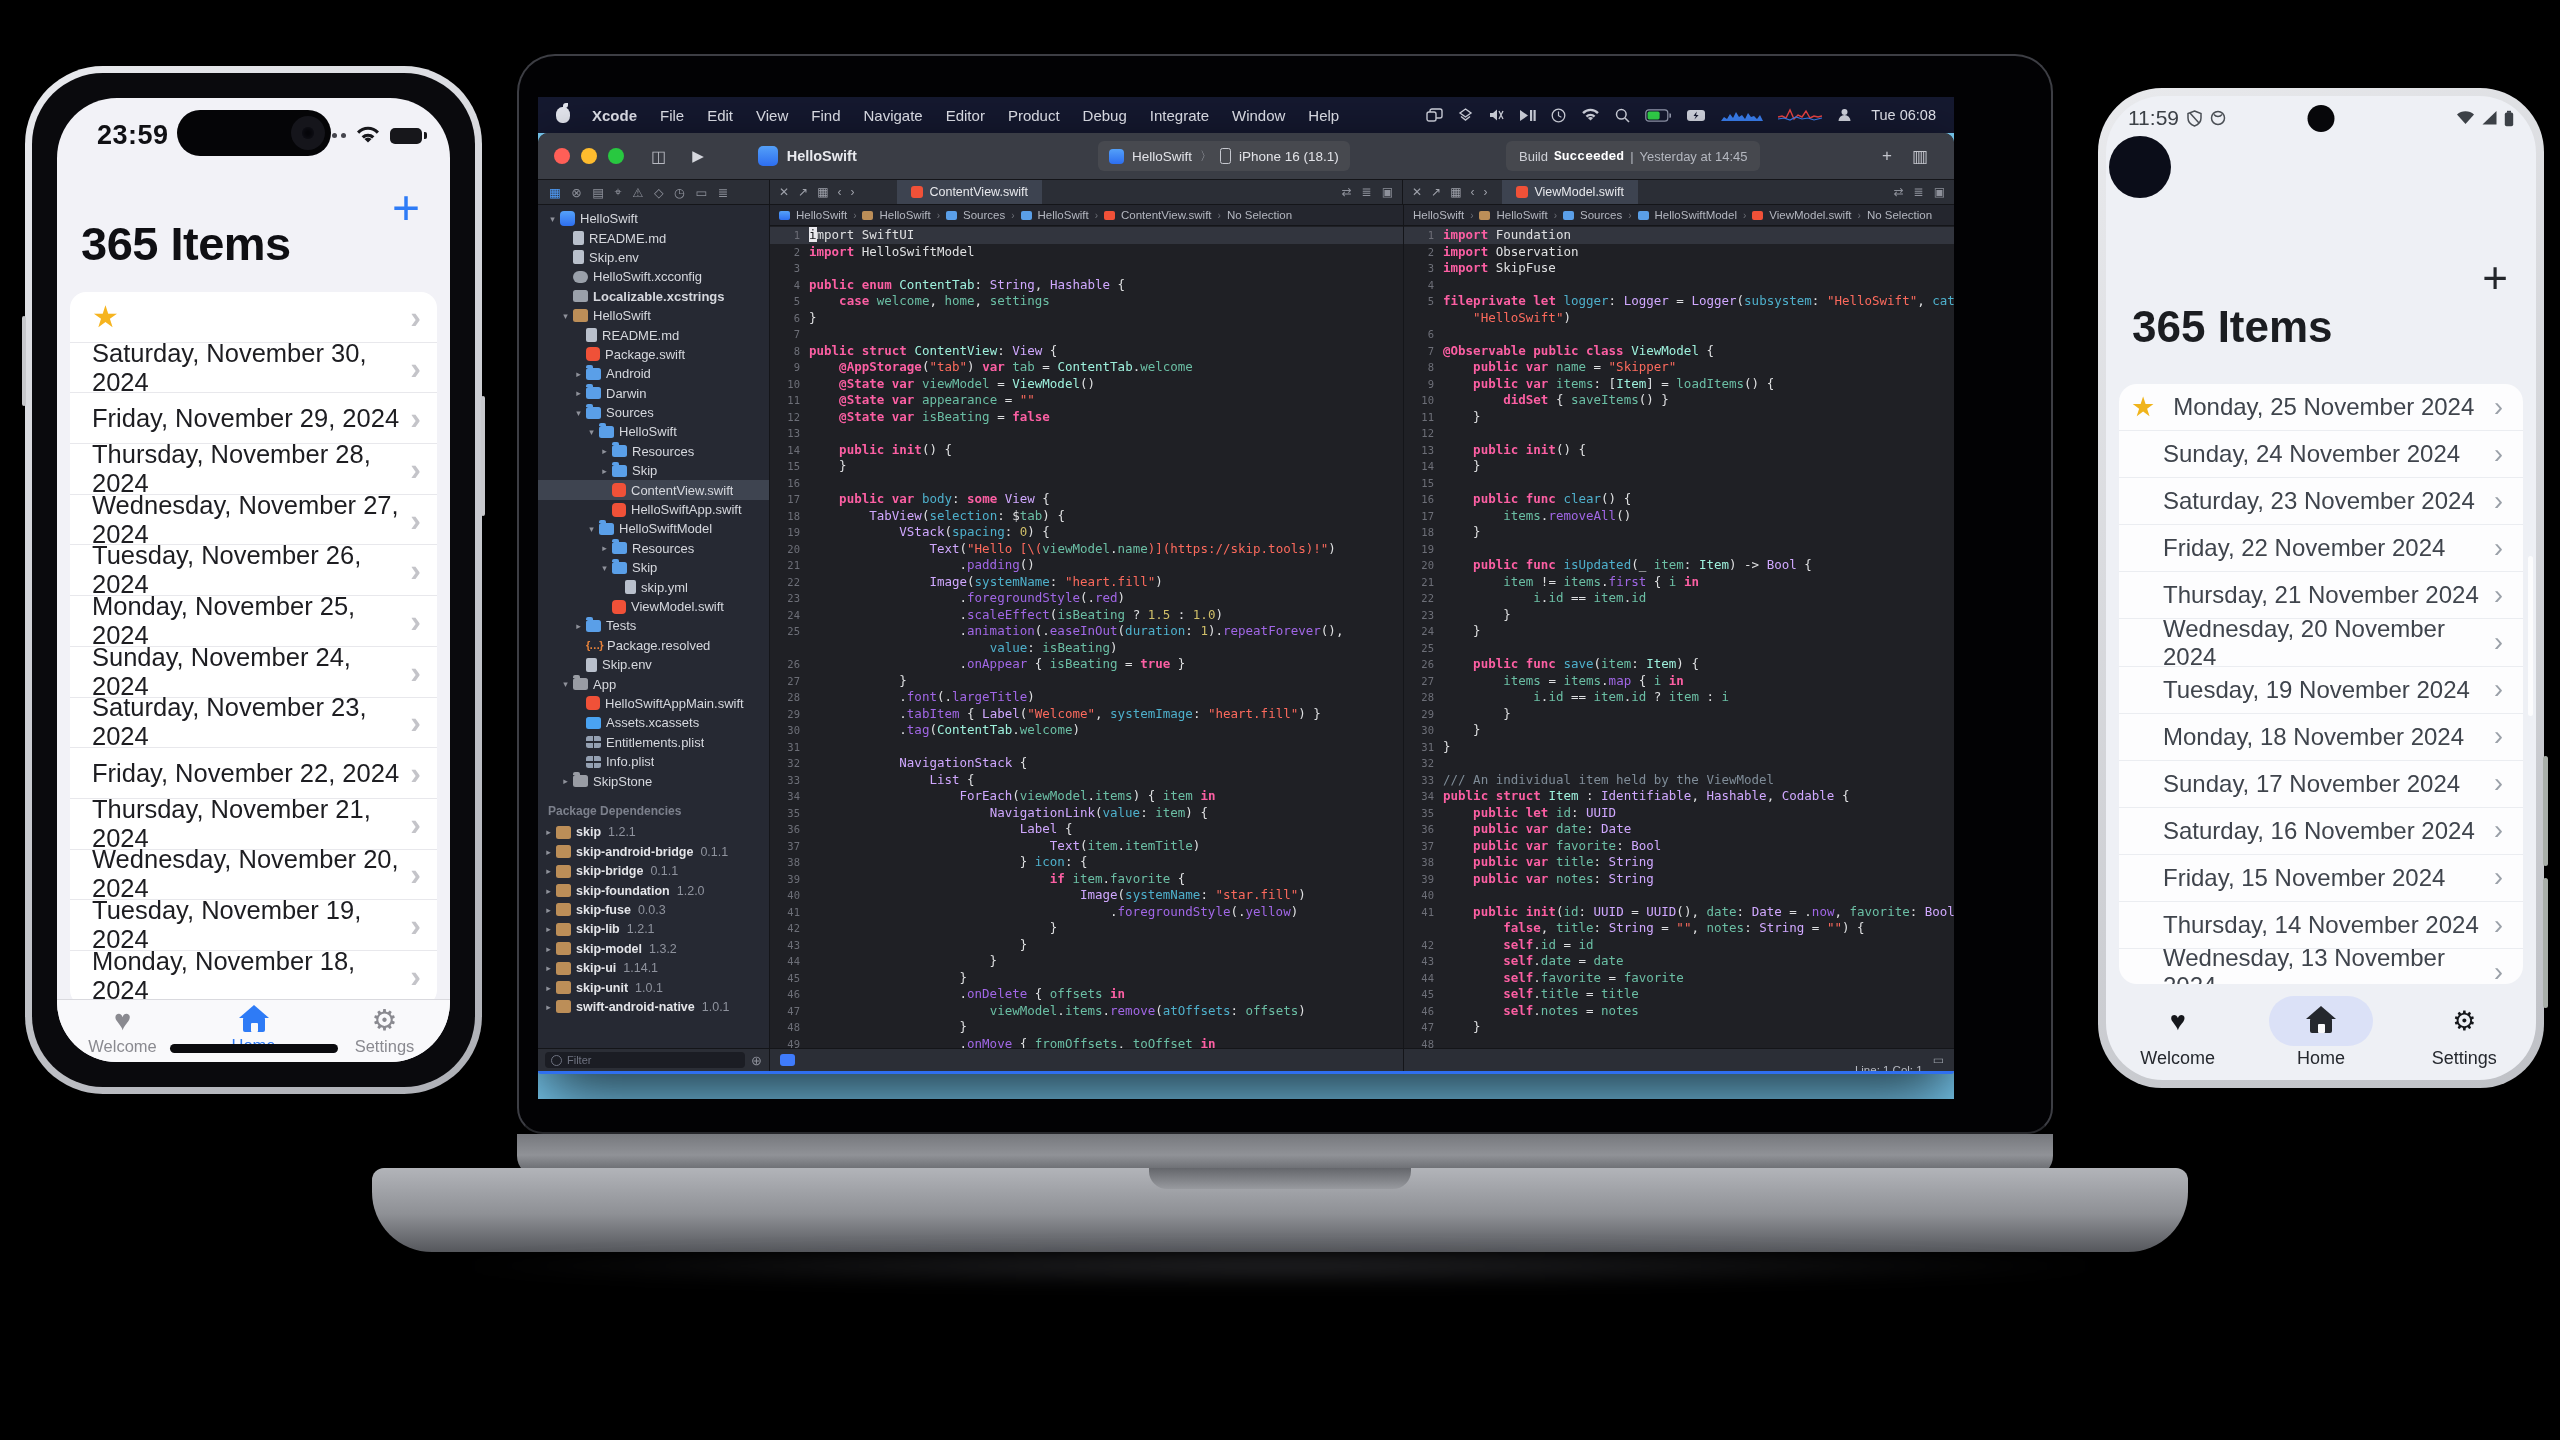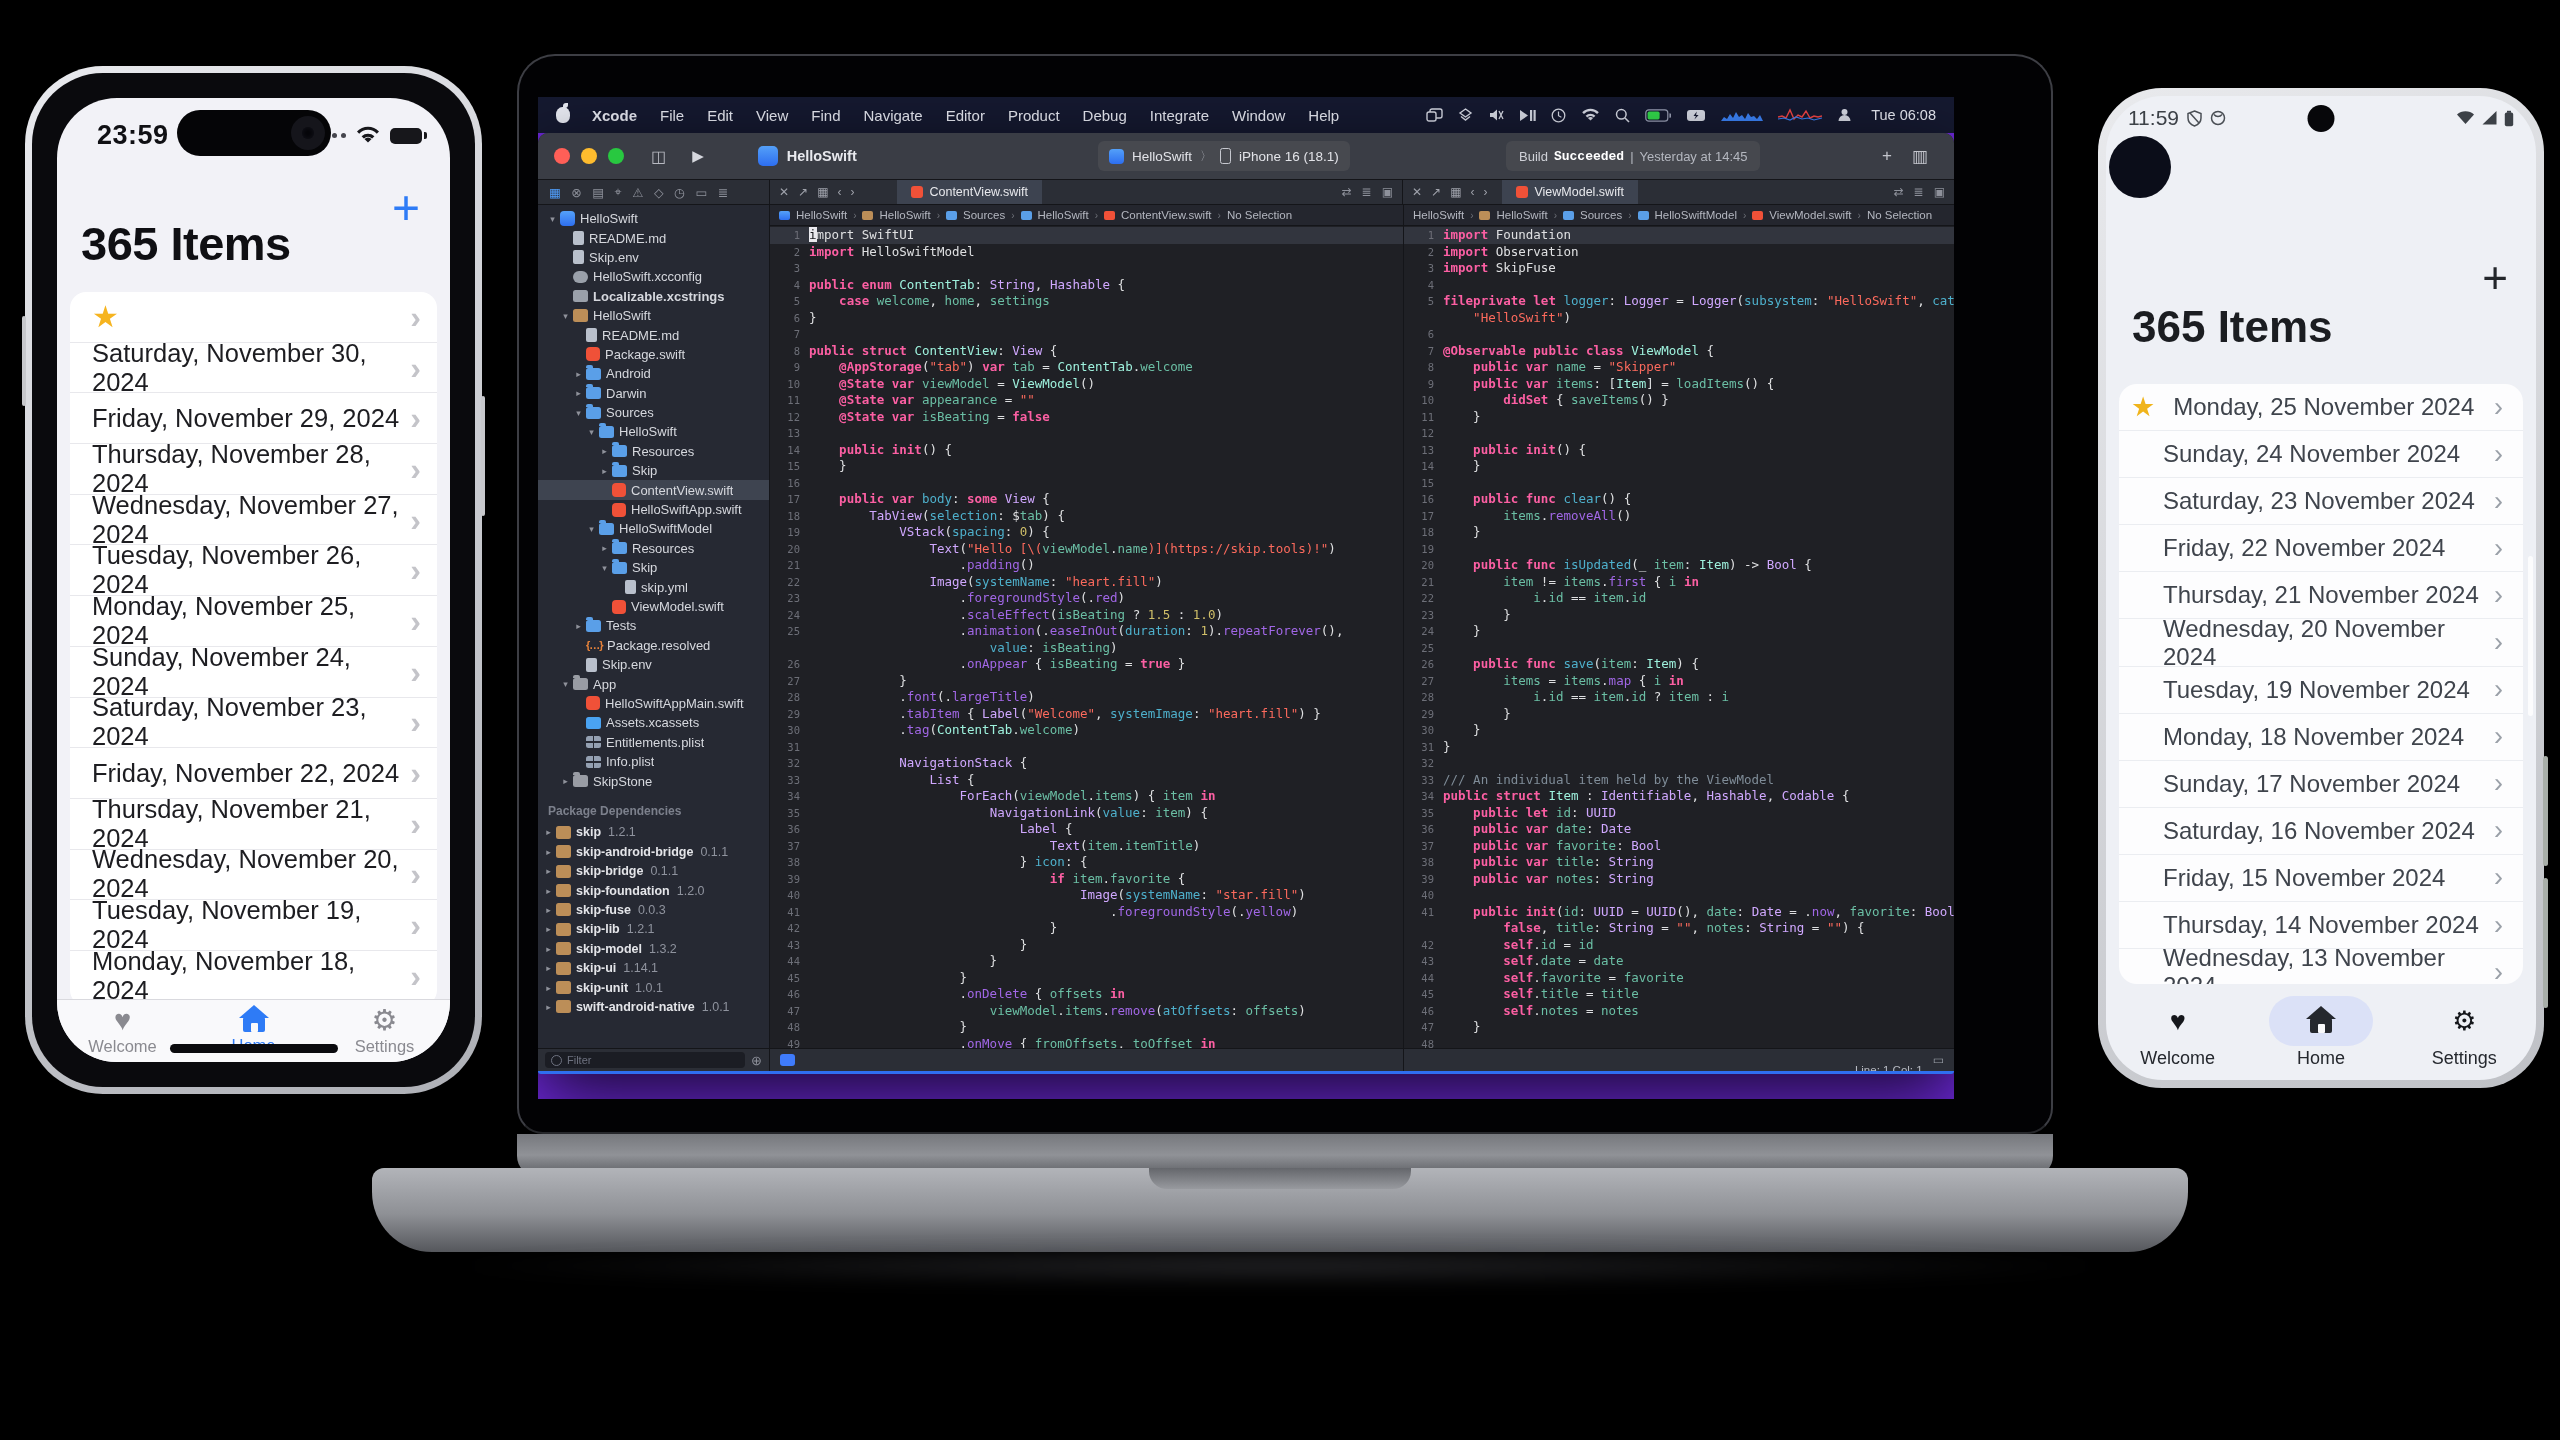--- a/index.html
+++ b/index.html
@@ -39,21 +39,21 @@
 
   
   .ic-house{position:relative;width:34px;height:28px;}
   .ic-house::before{content:"";position:absolute;left:2px;top:-1px;width:0;height:0;border-left:15px solid transparent;border-right:15px solid transparent;border-bottom:13px solid currentColor;}
   .ic-house::after{content:"";position:absolute;left:6px;top:11px;width:22px;height:15px;background:currentColor;border-radius:2px;}
   .ic-house .door{position:absolute;left:14px;top:17px;width:7px;height:9px;background:#f9f9fb;z-index:2;border-radius:1px;}
 
   
   .mac-screen{position:absolute;left:517px;top:54px;width:1536px;height:1080px;background:#020204;
     border-radius:38px 38px 26px 26px;border:2px solid #3d3e44;border-bottom-color:#26272b;box-sizing:border-box;}
-  .display{position:absolute;left:19px;top:41px;width:1416px;height:1002px;background:#6d28d9;overflow:hidden;}
+  .display{position:absolute;left:19px;top:41px;width:1416px;height:1002px;background:#7dd3fc;overflow:hidden;}
   .menubar{height:36px;background:#151930;display:flex;align-items:center;padding:0 18px;color:#e7e9f2;font-size:15px;}
   .apple{width:14px;height:16px;background:#e9ebf4;border-radius:46% 46% 44% 44%;position:relative;margin-right:22px;}
   .apple::before{content:"";position:absolute;top:-4px;left:7px;width:5px;height:5px;background:#e9ebf4;border-radius:60% 0 60% 0;}
   .mitem{margin-right:23px;white-space:nowrap;}
   .mitem:first-child{font-weight:700;}
   .mright{margin-left:auto;display:flex;align-items:center;gap:15px;}
   .mright svg{display:block;}
   .mclock{font-size:14.5px;margin-left:4px;white-space:nowrap;}
 
   .xwindow{position:absolute;left:0;top:36px;width:100%;height:941px;background:#1f2026;border-radius:10px 10px 6px 6px;

